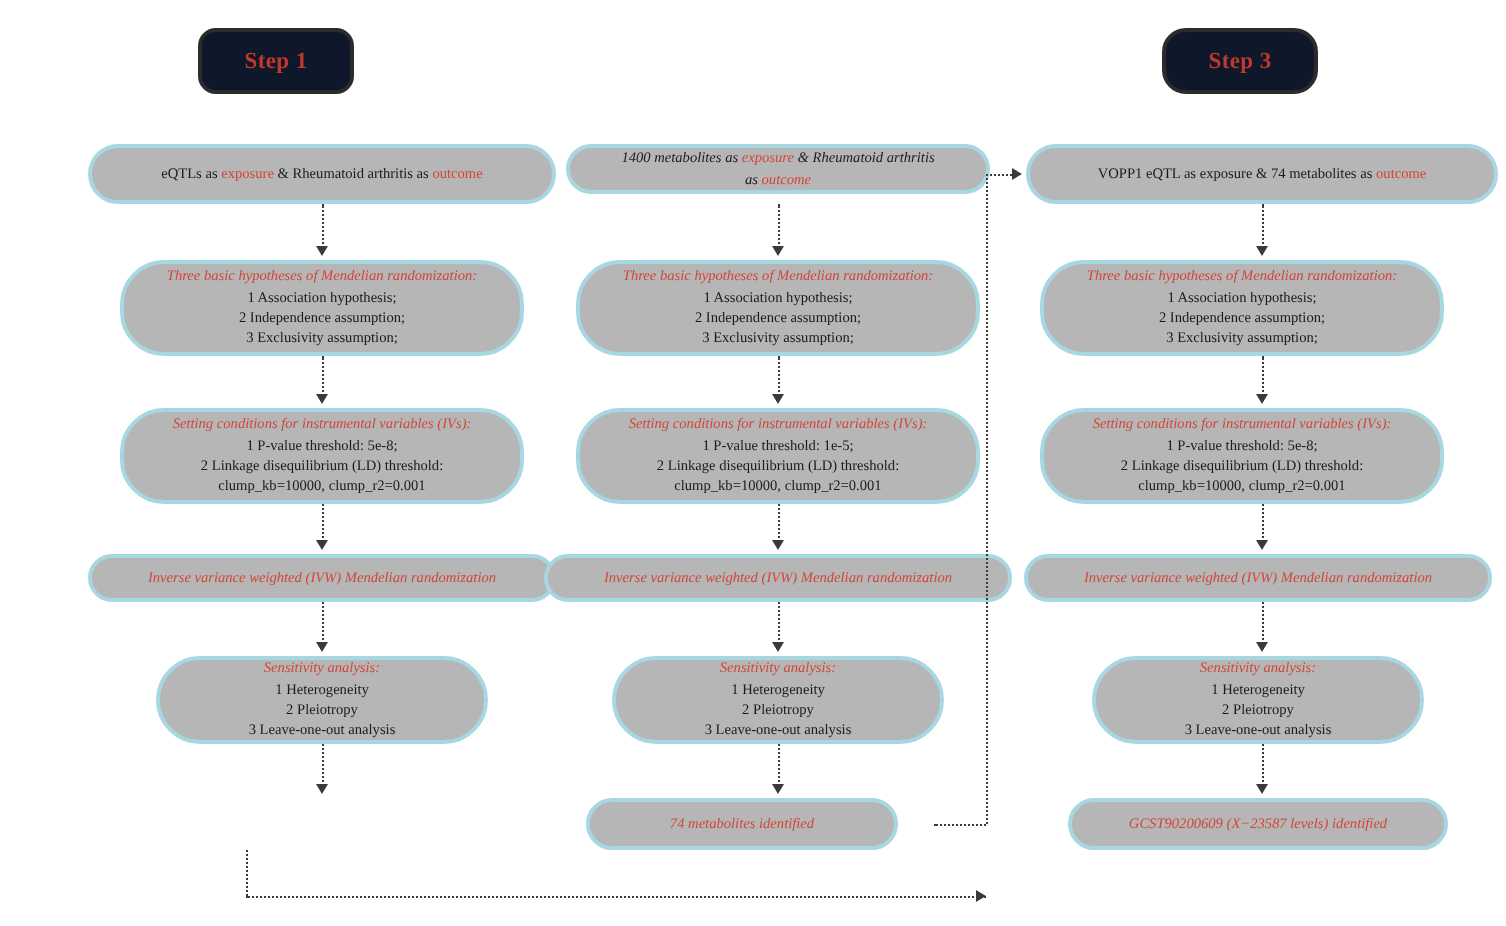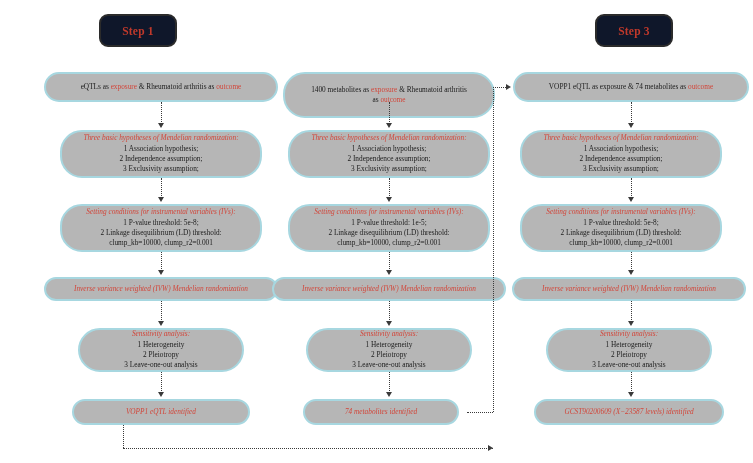--- a/index.html
+++ b/index.html
@@ -96,21 +96,21 @@
   }
 </style>
 </head>
 <body>
 
 <div id="canvas">
 
   <div class="step-box" style="left:99px; top:14px;">
     <span>Step 1</span>
   </div>
-  <div class="step-box" style="left:595px; top:14px;">
+  <div class="step-box" style="left:581px; top:14px;border-radius:12px;">
     <span>Step 3</span>
   </div>
 
   <div class="node" id="c1-setup" style="left:44px; top:72px; width:234px; height:30px;">
       <div class="line mixed"><span>eQTLs as </span><span class="r">exposure</span><span> &amp; Rheumatoid arthritis as </span><span class="r">outcome</span></div>
     </div>
   <div class="node" id="c1-hyp" style="left:60px; top:130px; width:202px; height:48px;">
       <div class="line red">Three basic hypotheses of Mendelian randomization:</div>
       <div class="line">1 Association hypothesis;</div>
       <div class="line">2 Independence assumption;</div>
@@ -124,25 +124,22 @@
     </div>
   <div class="node" id="c1-method" style="left:44px; top:277px; width:234px; height:24px;">
       <div class="line red">Inverse variance weighted (IVW) Mendelian randomization</div>
     </div>
   <div class="node" id="c1-sens" style="left:78px; top:328px; width:166px; height:44px;">
       <div class="line red">Sensitivity analysis:</div>
       <div class="line">1 Heterogeneity</div>
       <div class="line">2 Pleiotropy</div>
       <div class="line">3 Leave-one-out analysis</div>
     </div>
-  <div class="node" id="c1-res" style="left:72px; top:399px; width:178px; height:26px;">
-      <div class="line red">VOPP1 eQTL identified</div>
-    </div>
-
-  <div class="node" id="c2-setup" style="left:283px; top:72px; width:212px; height:46px;">
+
+  <div class="node" id="c2-setup" style="left:283px; top:72px; width:212px; height:25px;font-style:italic;">
       <div class="line mixed"><span>1400 metabolites as </span><span class="r">exposure</span><span> &amp; Rheumatoid arthritis</span></div>
       <div class="line mixed"><span>as </span><span class="r">outcome</span></div>
     </div>
   <div class="node" id="c2-hyp" style="left:288px; top:130px; width:202px; height:48px;">
       <div class="line red">Three basic hypotheses of Mendelian randomization:</div>
       <div class="line">1 Association hypothesis;</div>
       <div class="line">2 Independence assumption;</div>
       <div class="line">3 Exclusivity assumption;</div>
     </div>
   <div class="node" id="c2-cond" style="left:288px; top:204px; width:202px; height:48px;">
@@ -153,21 +150,21 @@
     </div>
   <div class="node" id="c2-method" style="left:272px; top:277px; width:234px; height:24px;">
       <div class="line red">Inverse variance weighted (IVW) Mendelian randomization</div>
     </div>
   <div class="node" id="c2-sens" style="left:306px; top:328px; width:166px; height:44px;">
       <div class="line red">Sensitivity analysis:</div>
       <div class="line">1 Heterogeneity</div>
       <div class="line">2 Pleiotropy</div>
       <div class="line">3 Leave-one-out analysis</div>
     </div>
-  <div class="node" id="c2-res" style="left:303px; top:399px; width:156px; height:26px;">
+  <div class="node" id="c2-res" style="left:293px; top:399px; width:156px; height:26px;">
       <div class="line red">74 metabolites identified</div>
     </div>
 
   <div class="node" id="c3-setup" style="left:513px; top:72px; width:236px; height:30px;">
       <div class="line mixed"><span>VOPP1 eQTL as exposure &amp; 74 metabolites as </span><span class="r">outcome</span></div>
     </div>
   <div class="node" id="c3-hyp" style="left:520px; top:130px; width:202px; height:48px;">
       <div class="line red">Three basic hypotheses of Mendelian randomization:</div>
       <div class="line">1 Association hypothesis;</div>
       <div class="line">2 Independence assumption;</div>

